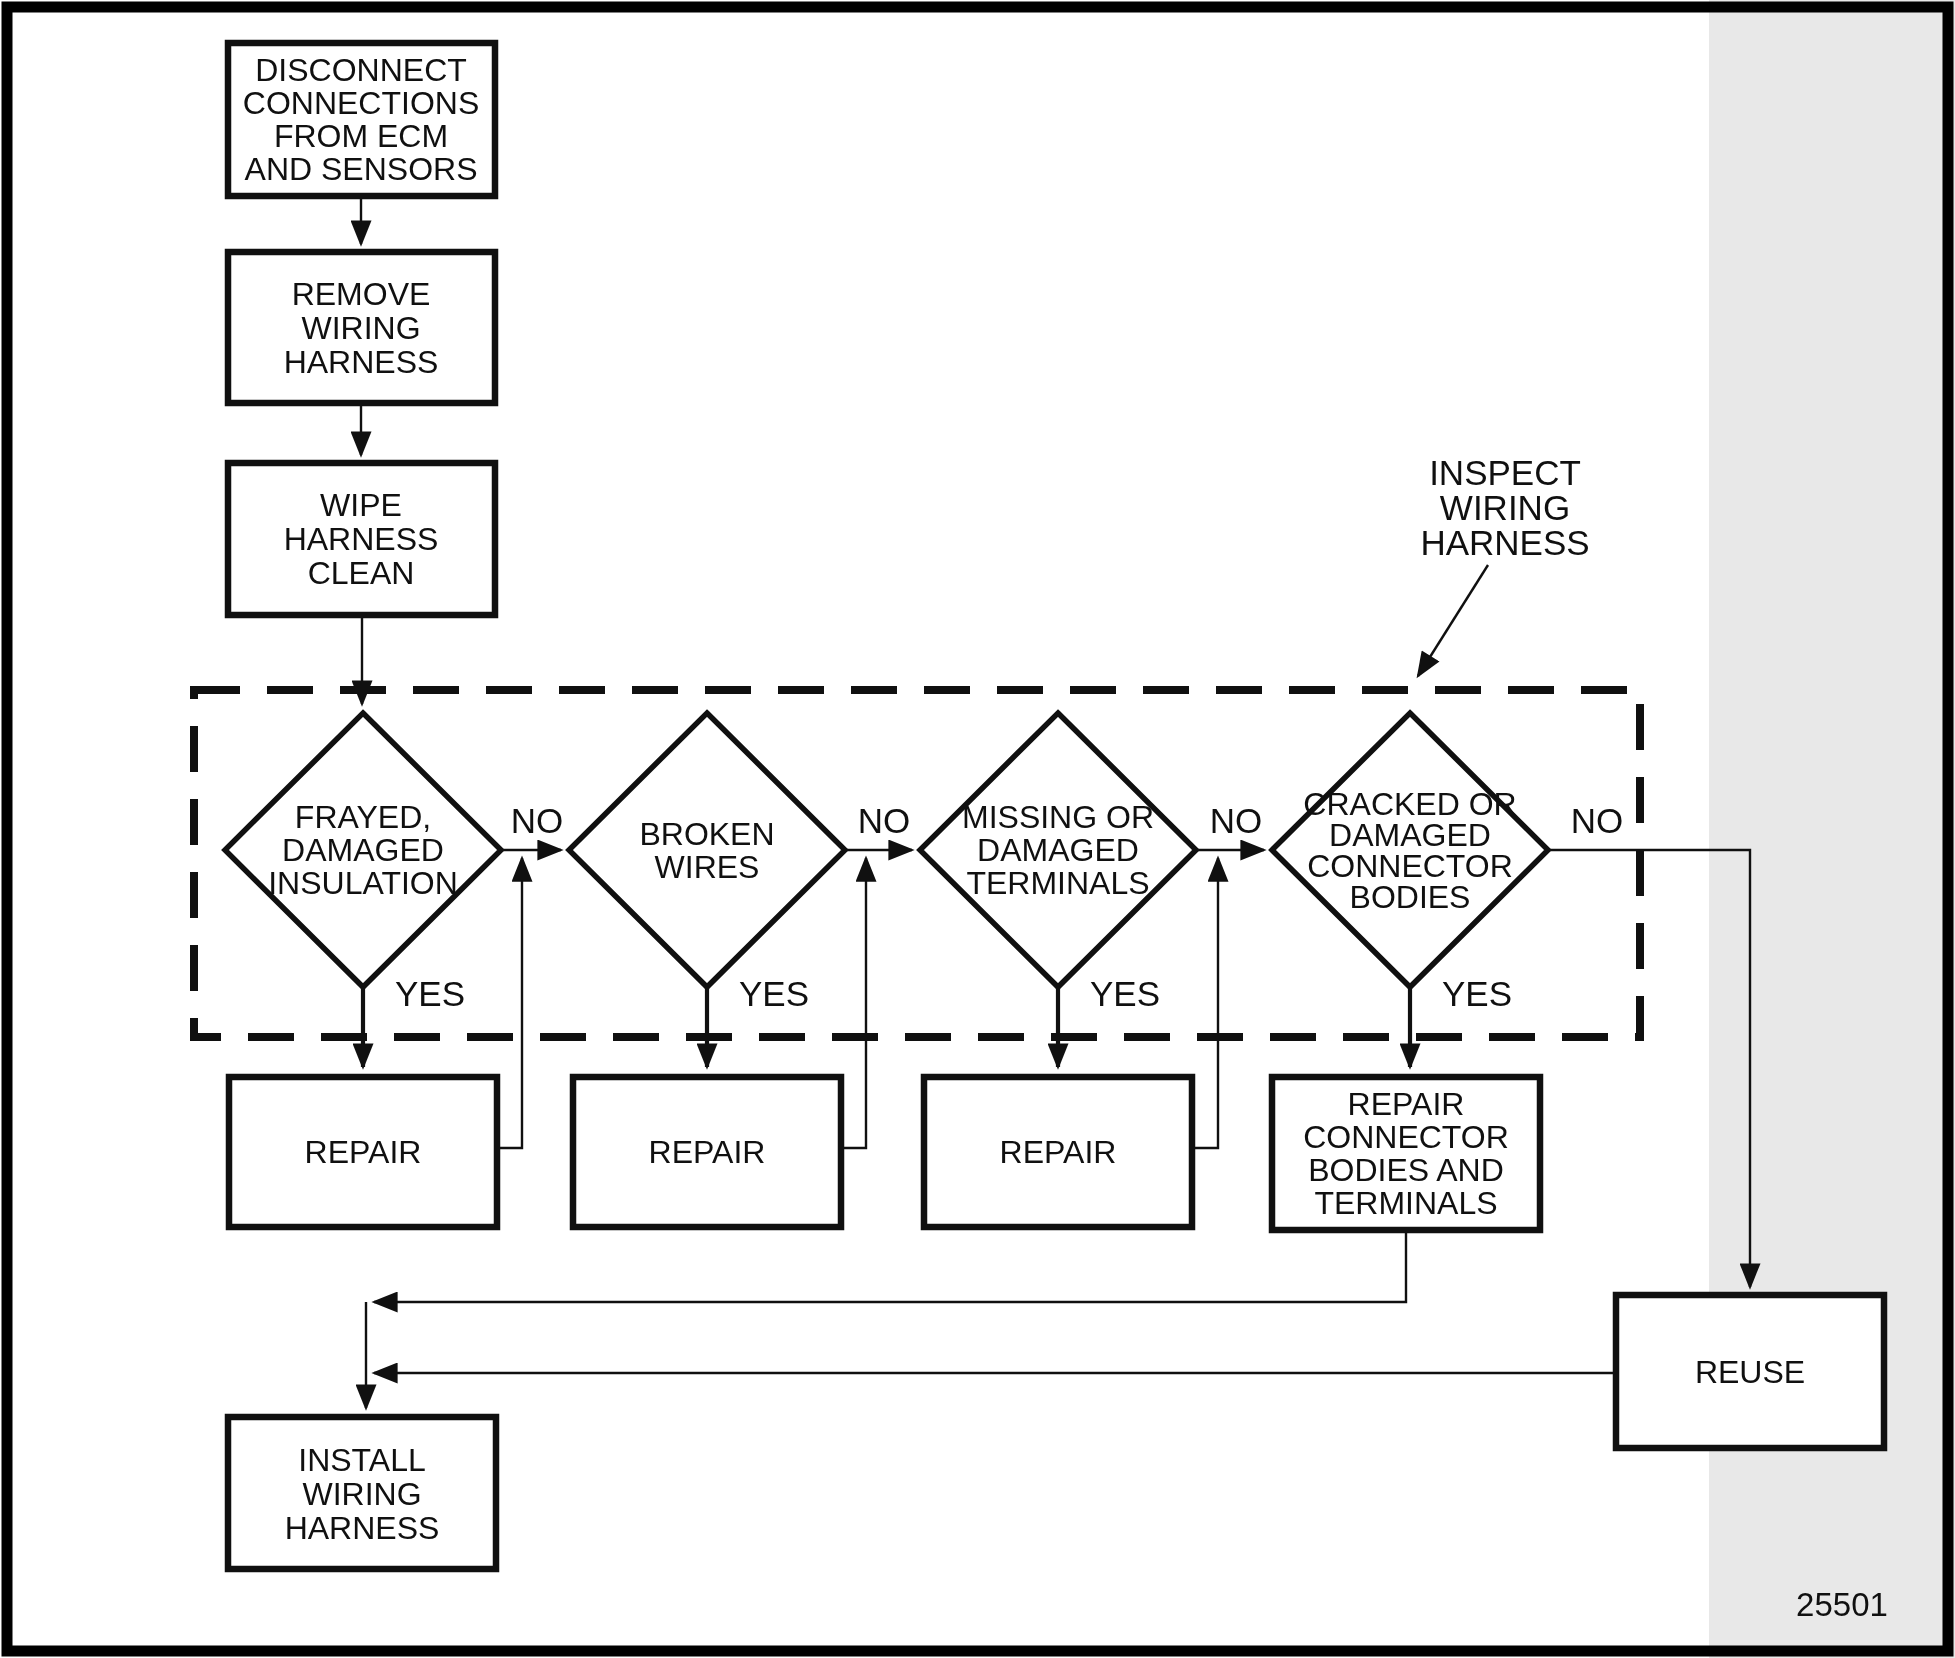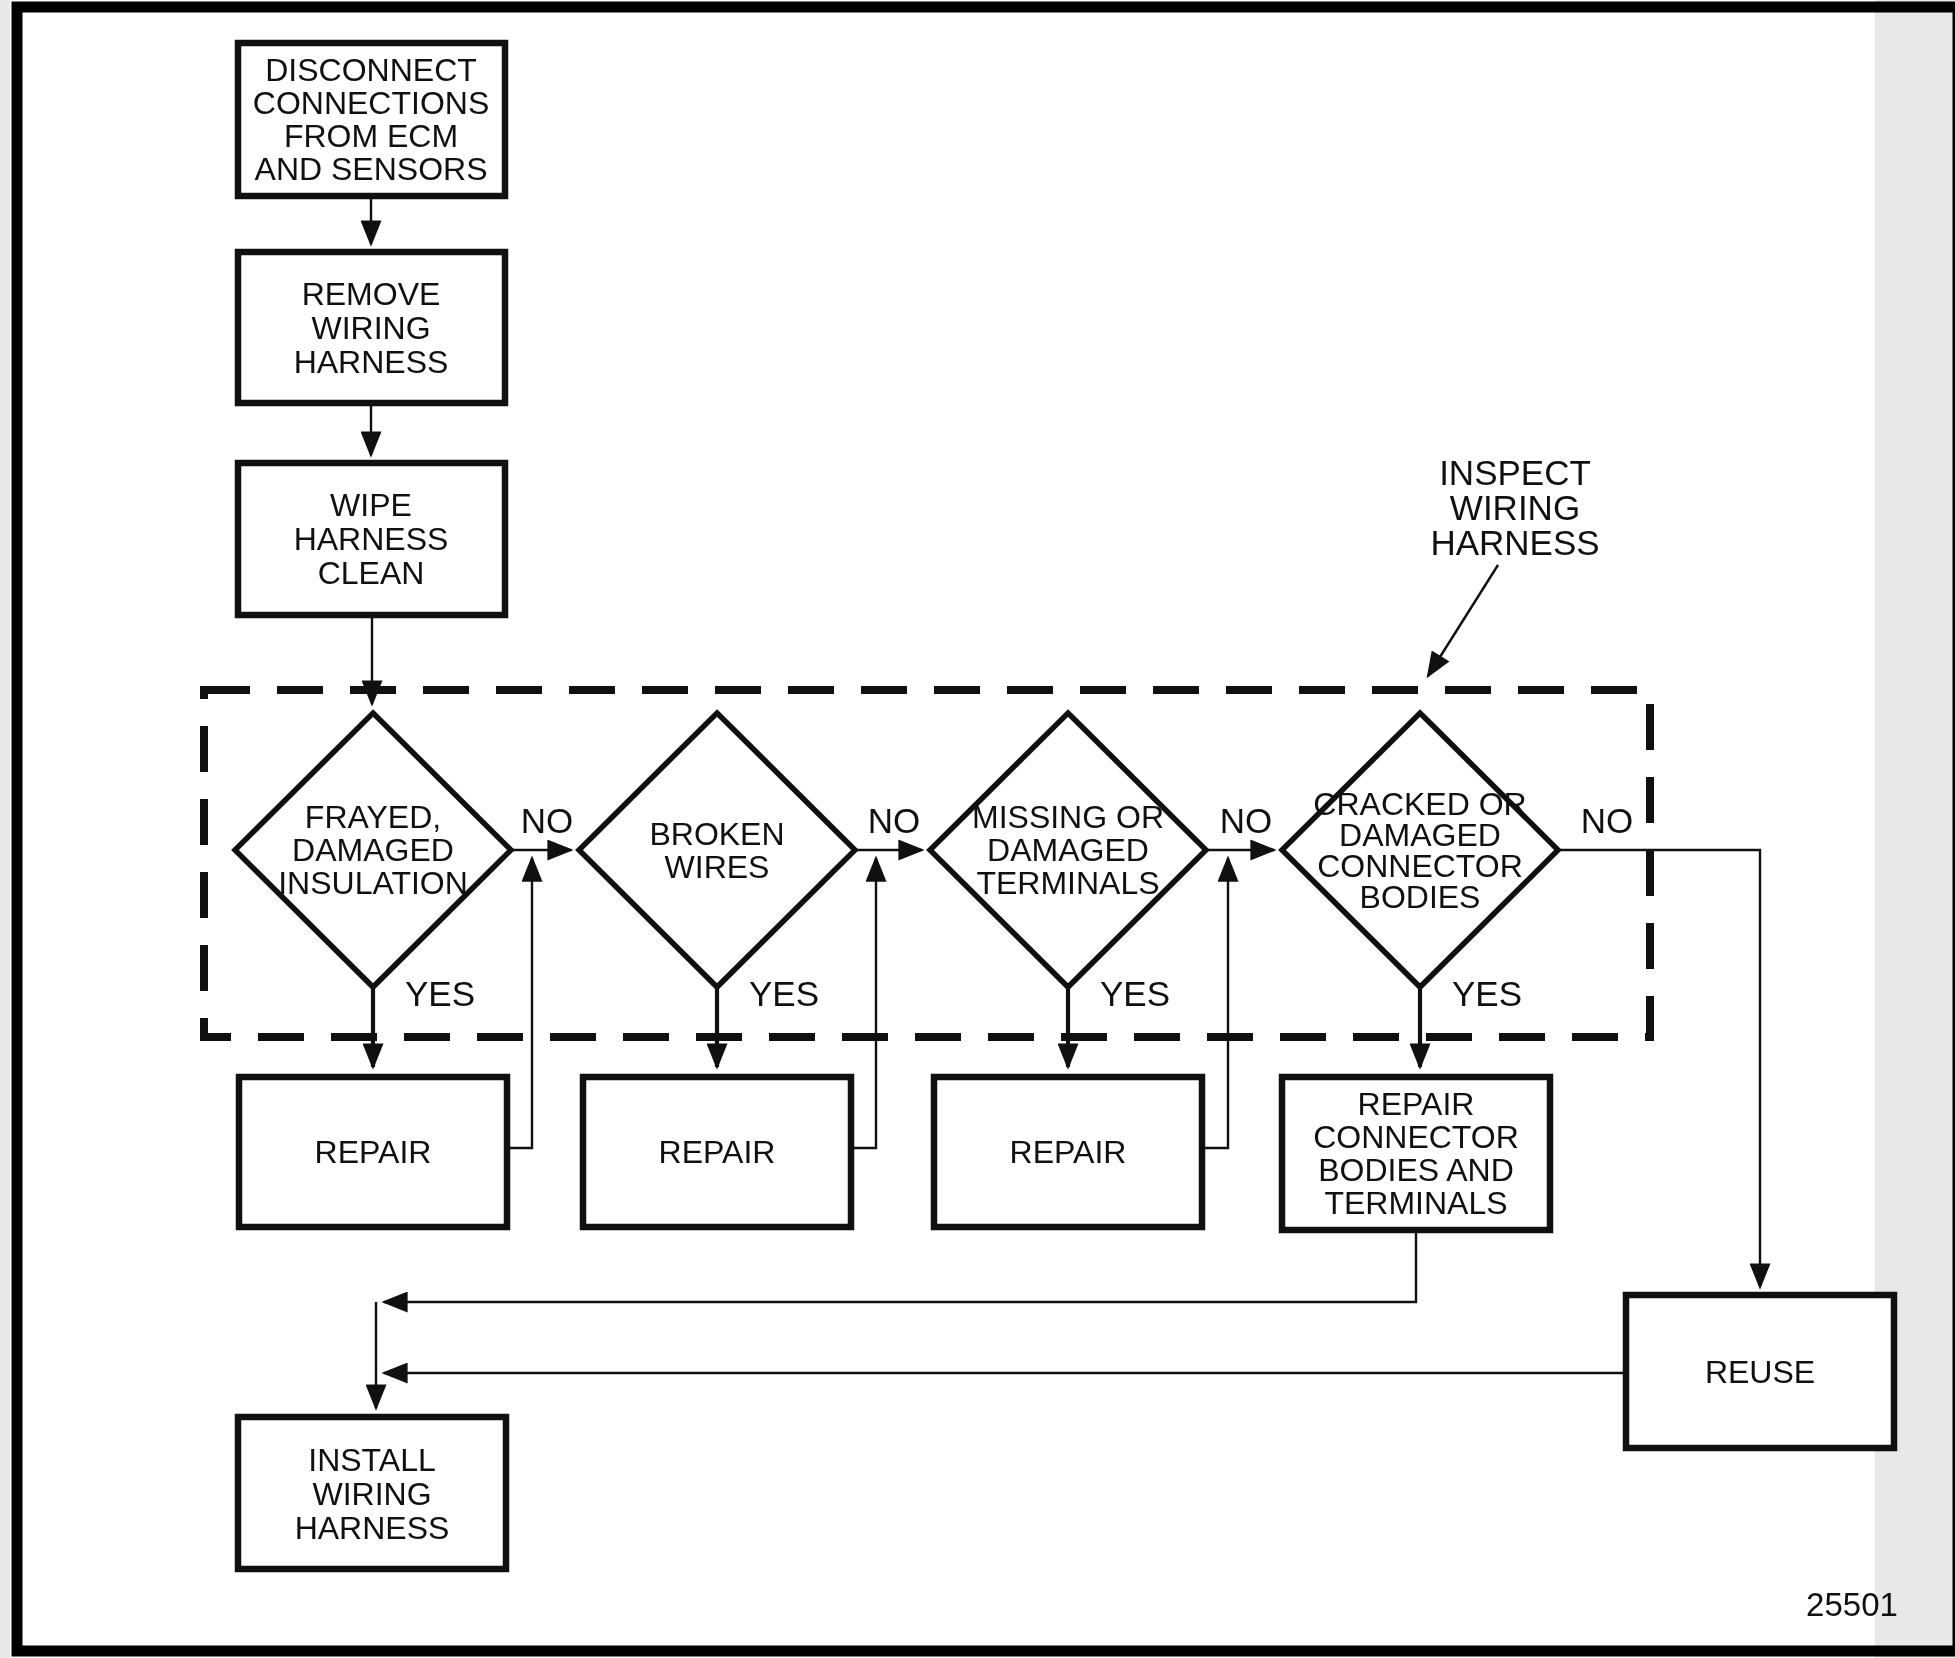--- a/index.html
+++ b/index.html
@@ -2,25 +2,24 @@
 <html><head>
 <meta charset="utf-8">
 <style>
   html, body {
     margin: 0;
     padding: 0;
     background: #e8e8e8;
   }
   .stage {
     position: relative;
-    width: 1865px;
+    width: 1709px;
     height: 1658px;
     background: #ffffff;
     font-family: "Liberation Sans", sans-serif;
-    margin-left: 10px;
   }
   svg { display: block; width: 1955px; height: 1658px; }
 
   .frame   { fill: none; stroke: #000000; stroke-width: 11; }
   .box     { fill: #ffffff; stroke: #101010; stroke-width: 6.5; }
   .diamond { fill: #ffffff; stroke: #101010; stroke-width: 5.5; }
   .dashed  { fill: none; stroke: #101010; stroke-width: 8; stroke-dasharray: 46 27; }
   .edge      { fill: none; stroke: #101010; stroke-width: 2.4; }
   .edge-bold { fill: none; stroke: #101010; stroke-width: 4.2; }
 

